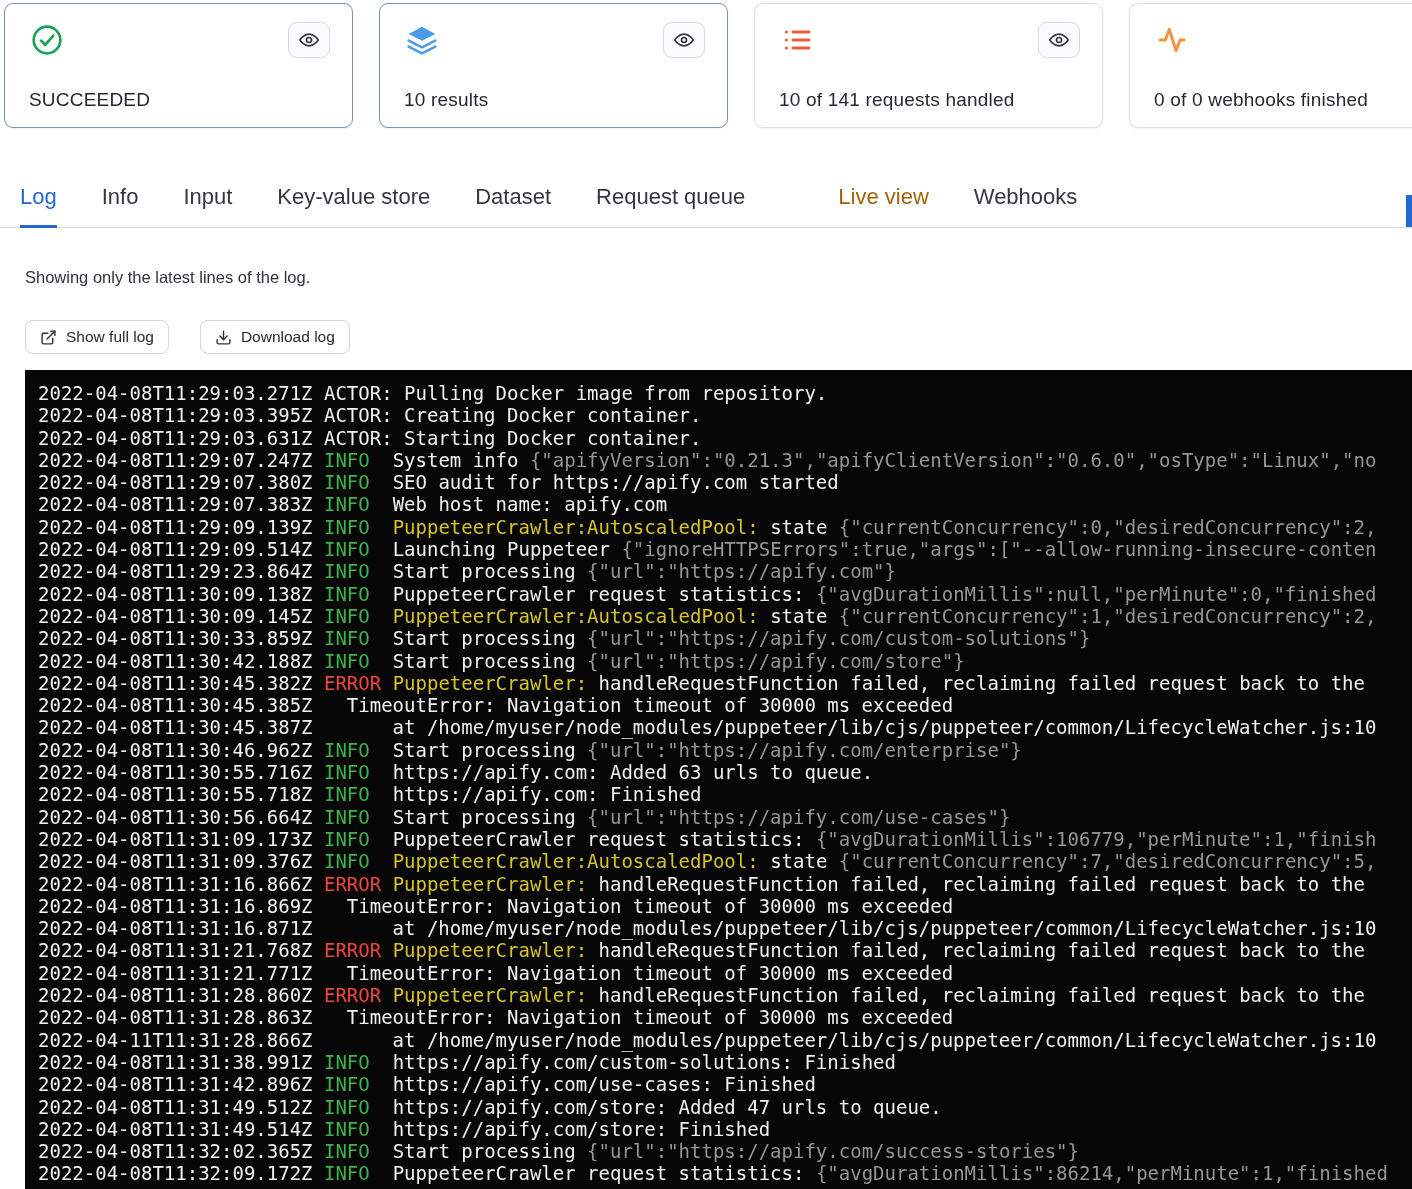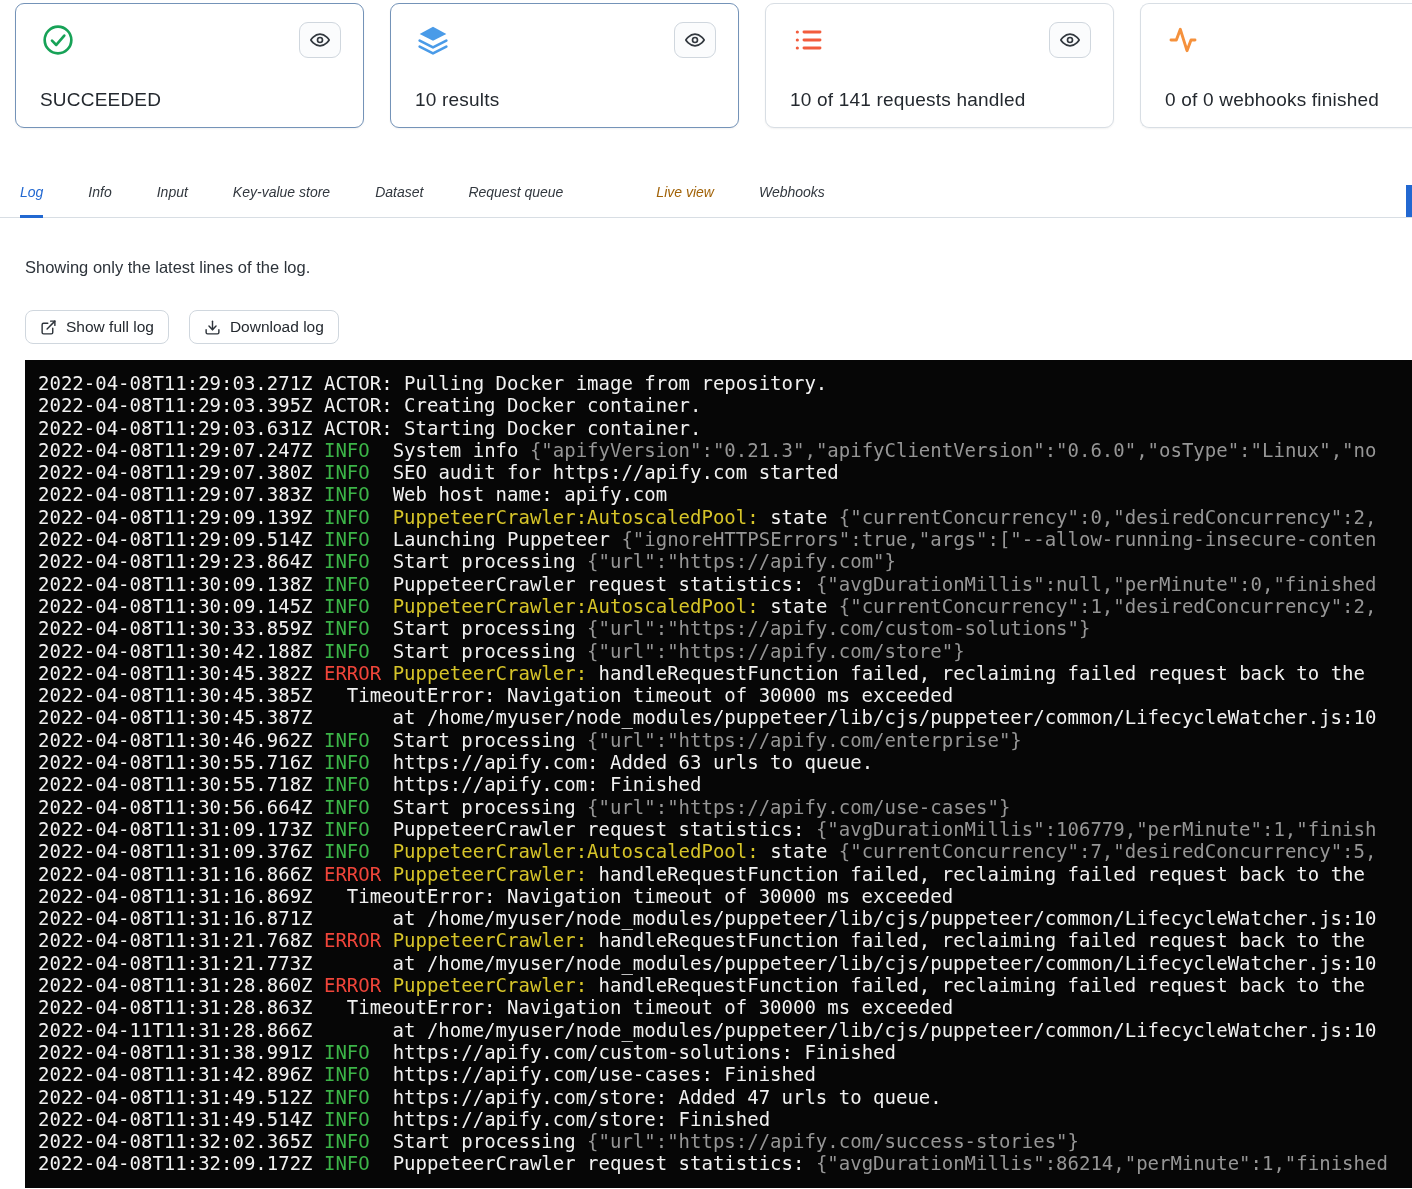--- a/index.html
+++ b/index.html
@@ -1,21 +1,21 @@
 <!DOCTYPE html>
 <html style="--accent: #2268d1; --success: #17a257; --c-results: #4a9be8; --c-requests: #f25c3d; --c-webhooks: #f5913c; --log-bg: #060606; --log-p: #f1f1f1; --log-i: #3cb548; --log-e: #ef453a; --log-y: #d6c429; --log-d: #969696;"><head>
 <meta charset="utf-8">
 <style>
   html,body{margin:0;padding:0;}
   body{
     width:1412px;height:1189px;overflow:hidden;background:#ffffff;
     font-family:"Liberation Sans",sans-serif;color:#24292f;position:relative;
   }
   
-  .cards-row{display:flex;gap:26px;padding:3px 0 0 15px;}
+  .cards-row{display:flex;gap:26px;padding:3px 0 0 4px;}
   .card{
     box-sizing:border-box;flex:0 0 349px;height:125px;background:#fff;
     border:1px solid #d8dee4;border-radius:9px;padding:18px 22px 16px 24px;
     display:flex;flex-direction:column;justify-content:space-between;
     box-shadow:0 1px 2px rgba(27,31,36,0.06);
   }
   .card.active{border-color:#7493b8;}
   .card.clipped{border-right:none;border-radius:9px 0 0 9px;}
   .card-top{display:flex;justify-content:space-between;align-items:flex-start;}
   .big-icon{width:36px;height:36px;display:inline-flex;align-items:center;justify-content:center;}
@@ -29,31 +29,31 @@
     display:inline-flex;align-items:center;justify-content:center;cursor:pointer;padding:0;
   }
   .eye-btn svg{width:20px;height:20px;color:#32383f;}
   .card-label{font-size:19px;color:#24292f;letter-spacing:.2px;white-space:nowrap;}
   
   .tabs{
     display:flex;gap:45px;padding:0 20px;margin-top:42px;position:relative;
     border-bottom:1px solid #d8dee4;align-items:flex-end;
   }
   .tab{
-    padding:14px 0 15px;font-size:14px;color:#32383f;cursor:pointer;white-space:nowrap;
-    border-bottom:3px solid transparent;margin-bottom:-1px;font-style:italic;
+    padding:14px 0 15px;font-size:22px;color:#32383f;cursor:pointer;white-space:nowrap;
+    border-bottom:3px solid transparent;margin-bottom:-1px;
   }
   .tab.active{color:var(--accent);border-bottom-color:var(--accent);}
   .tab.disabled{color:#a16207;cursor:default;margin-left:48px;}
   .tab-right-accent{
     position:absolute;right:0;bottom:0;width:6px;height:32px;background:var(--accent);
   }
   
   .log-notice{margin:40px 0 0 25px;font-size:16.5px;color:#2d333a;}
-  .log-actions{display:flex;gap:20px;margin:33px 0 0 25px;}
+  .log-actions{display:flex;gap:31px;margin:33px 0 0 25px;}
   .btn{
     display:inline-flex;align-items:center;gap:9px;height:34px;padding:0 14px;
     border:1px solid #d0d7de;border-radius:8px;background:#fff;cursor:pointer;
     font-family:"Liberation Sans",sans-serif;font-size:15.5px;color:#24292f;
   }
   .btn svg{width:17px;height:17px;color:#2d333a;}
   
   .log{
     box-sizing:border-box;margin:16px 0 0 25px;width:1387px;height:828px;
     background:var(--log-bg);overflow:hidden;
@@ -198,21 +198,21 @@
     <div class="log-line"><span class="c-p">2022-04-08T11:30:46.962Z </span><span class="c-i">INFO</span><span class="c-p">  Start processing </span><span class="c-d">{"url":"https://apify.com/enterprise"}</span></div>
     <div class="log-line"><span class="c-p">2022-04-08T11:30:55.716Z </span><span class="c-i">INFO</span><span class="c-p">  https://apify.com: Added 63 urls to queue.</span></div>
     <div class="log-line"><span class="c-p">2022-04-08T11:30:55.718Z </span><span class="c-i">INFO</span><span class="c-p">  https://apify.com: Finished</span></div>
     <div class="log-line"><span class="c-p">2022-04-08T11:30:56.664Z </span><span class="c-i">INFO</span><span class="c-p">  Start processing </span><span class="c-d">{"url":"https://apify.com/use-cases"}</span></div>
     <div class="log-line"><span class="c-p">2022-04-08T11:31:09.173Z </span><span class="c-i">INFO</span><span class="c-p">  PuppeteerCrawler request statistics: </span><span class="c-d">{"avgDurationMillis":106779,"perMinute":1,"finish</span></div>
     <div class="log-line"><span class="c-p">2022-04-08T11:31:09.376Z </span><span class="c-i">INFO</span><span class="c-p">  </span><span class="c-y">PuppeteerCrawler:AutoscaledPool:</span><span class="c-p"> state </span><span class="c-d">{"currentConcurrency":7,"desiredConcurrency":5,</span></div>
     <div class="log-line"><span class="c-p">2022-04-08T11:31:16.866Z </span><span class="c-e">ERROR</span><span class="c-p"> </span><span class="c-y">PuppeteerCrawler:</span><span class="c-p"> handleRequestFunction failed, reclaiming failed request back to the</span></div>
     <div class="log-line"><span class="c-p">2022-04-08T11:31:16.869Z   TimeoutError: Navigation timeout of 30000 ms exceeded</span></div>
     <div class="log-line"><span class="c-p">2022-04-08T11:31:16.871Z       at /home/myuser/node_modules/puppeteer/lib/cjs/puppeteer/common/LifecycleWatcher.js:10</span></div>
     <div class="log-line"><span class="c-p">2022-04-08T11:31:21.768Z </span><span class="c-e">ERROR</span><span class="c-p"> </span><span class="c-y">PuppeteerCrawler:</span><span class="c-p"> handleRequestFunction failed, reclaiming failed request back to the</span></div>
-    <div class="log-line"><span class="c-p">2022-04-08T11:31:21.773Z       at /home/myuser/node_modules/puppeteer/lib/cjs/puppeteer/common/LifecycleWatcher.js:10</span></div>
+    <div class="log-line"><span class="c-p">2022-04-08T11:31:21.771Z   TimeoutError: Navigation timeout of 30000 ms exceeded</span></div>
     <div class="log-line"><span class="c-p">2022-04-08T11:31:28.860Z </span><span class="c-e">ERROR</span><span class="c-p"> </span><span class="c-y">PuppeteerCrawler:</span><span class="c-p"> handleRequestFunction failed, reclaiming failed request back to the</span></div>
     <div class="log-line"><span class="c-p">2022-04-08T11:31:28.863Z   TimeoutError: Navigation timeout of 30000 ms exceeded</span></div>
     <div class="log-line"><span class="c-p">2022-04-11T11:31:28.866Z       at /home/myuser/node_modules/puppeteer/lib/cjs/puppeteer/common/LifecycleWatcher.js:10</span></div>
     <div class="log-line"><span class="c-p">2022-04-08T11:31:38.991Z </span><span class="c-i">INFO</span><span class="c-p">  https://apify.com/custom-solutions: Finished</span></div>
     <div class="log-line"><span class="c-p">2022-04-08T11:31:42.896Z </span><span class="c-i">INFO</span><span class="c-p">  https://apify.com/use-cases: Finished</span></div>
     <div class="log-line"><span class="c-p">2022-04-08T11:31:49.512Z </span><span class="c-i">INFO</span><span class="c-p">  https://apify.com/store: Added 47 urls to queue.</span></div>
     <div class="log-line"><span class="c-p">2022-04-08T11:31:49.514Z </span><span class="c-i">INFO</span><span class="c-p">  https://apify.com/store: Finished</span></div>
     <div class="log-line"><span class="c-p">2022-04-08T11:32:02.365Z </span><span class="c-i">INFO</span><span class="c-p">  Start processing </span><span class="c-d">{"url":"https://apify.com/success-stories"}</span></div>
     <div class="log-line"><span class="c-p">2022-04-08T11:32:09.172Z </span><span class="c-i">INFO</span><span class="c-p">  PuppeteerCrawler request statistics: </span><span class="c-d">{"avgDurationMillis":86214,"perMinute":1,"finished</span></div>
   </div>

